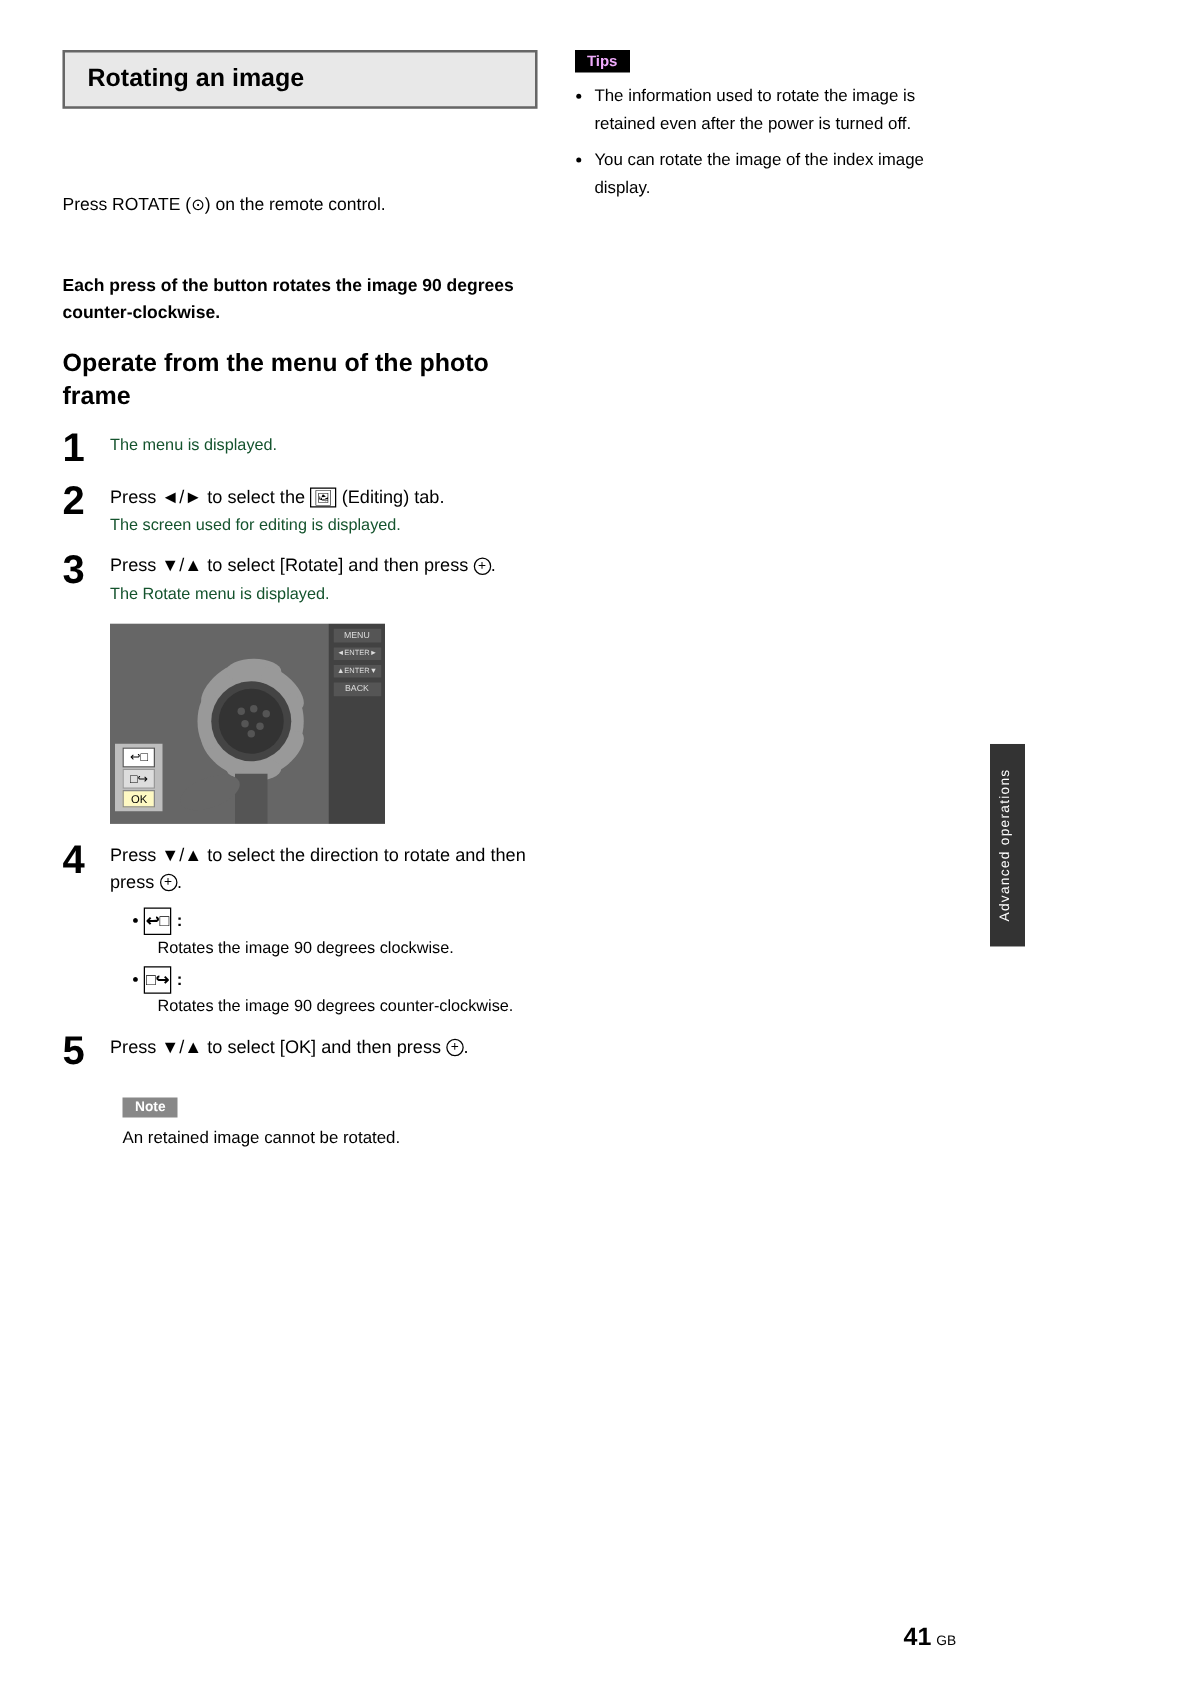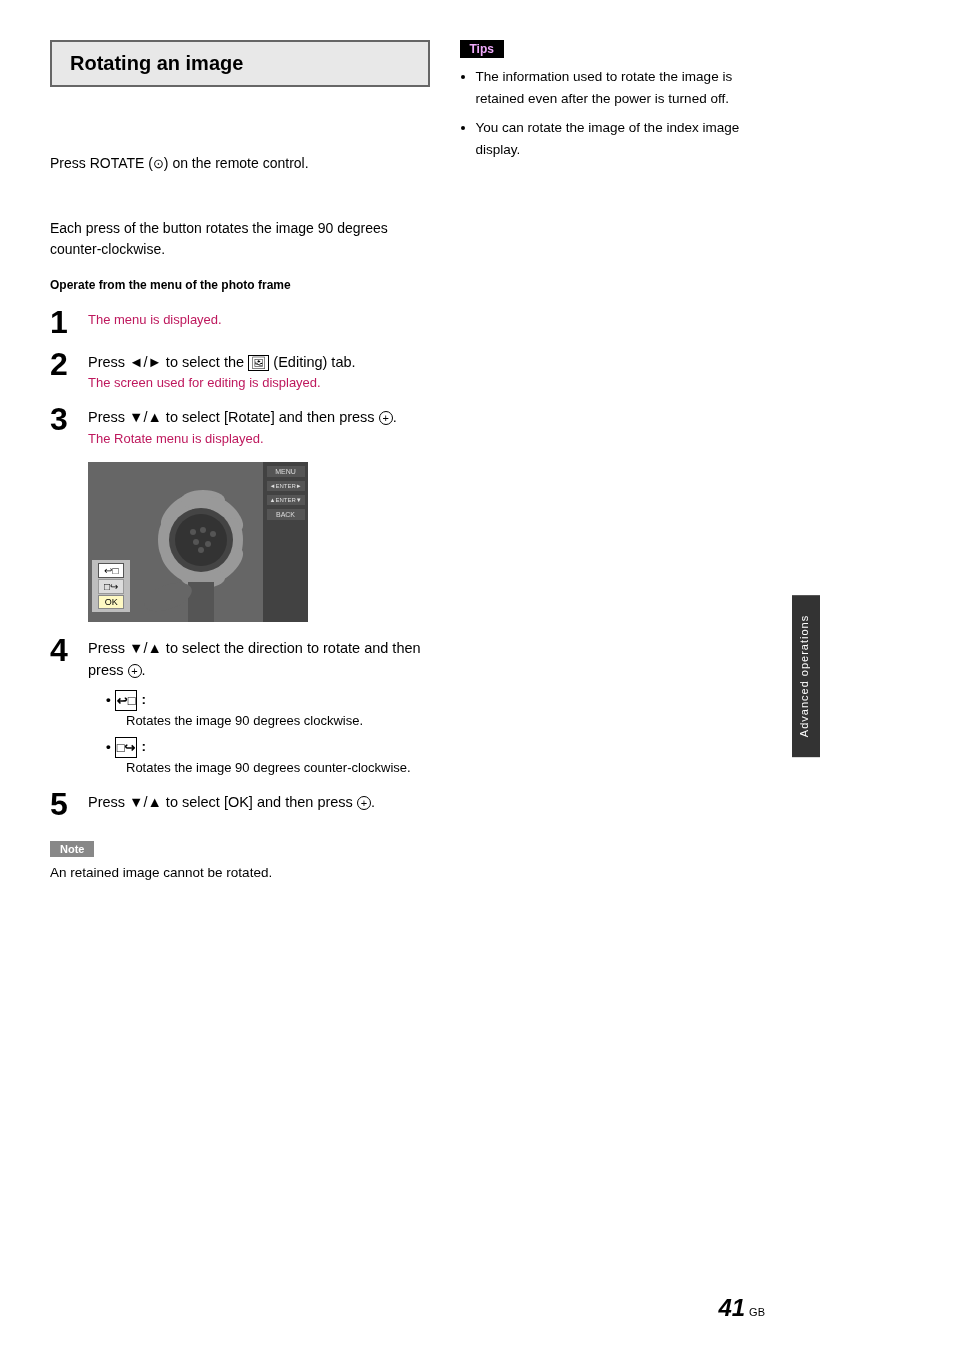--- a/index.html
+++ b/index.html
@@ -39,21 +39,21 @@
       width: 100%;
       margin-bottom: 22px;
     }
     .intro-text {
       font-size: 14px;
       margin-bottom: 6px;
       line-height: 1.5;
       margin-top: 44px;
     }
     .subsection-heading {
-      font-size: 12px;
+      font-size: 20px;
       font-weight: bold;
       margin-bottom: 16px;
       margin-top: 18px;
       line-height: 1.3;
     }
     .step-row {
       display: flex;
       align-items: flex-start;
       margin-bottom: 14px;
     }
@@ -68,21 +68,21 @@
       flex: 1;
       font-size: 14px;
       line-height: 1.5;
     }
     .step-content .step-main {
       font-size: 14.5px;
       font-weight: normal;
     }
     .step-content .step-sub {
       font-size: 13px;
-      color: #be185d;
+      color: #14532d;
     }
     .image-container {
       margin: 10px 0 16px 38px;
       width: 220px;
       height: 160px;
       background: #555;
       position: relative;
       overflow: hidden;
     }
     .image-container .menu-overlay {
@@ -169,20 +169,21 @@
       margin-left: 16px;
       font-size: 13.5px;
       line-height: 1.6;
     }
     .tips-list li {
       margin-bottom: 8px;
     }
     
     .note-box {
       margin-top: 20px;
+      margin-left: 48px;
     }
     .note-label {
       background: #888;
       color: #fff;
       font-size: 11px;
       font-weight: bold;
       padding: 2px 10px;
       display: inline-block;
       margin-bottom: 6px;
     }
@@ -210,23 +211,22 @@
     .page-number-area {
       position: absolute;
       bottom: 30px;
       right: 55px;
       font-size: 13px;
       display: flex;
       align-items: baseline;
       gap: 4px;
     }
     .page-number-big {
-      font-size: 24px;
-      font-weight: bold;
-      font-style: italic;
+      font-size: 20px;
+      font-weight: bold;
     }
     .page-number-small {
       font-size: 11px;
     }
     
     .sunflower-svg {
       width: 100%;
       height: 100%;
     }
     .circle-icon {
@@ -251,21 +251,21 @@
     <div class="left-col">
       
       <div class="section-title-box">
         <span>Rotating an image</span>
       </div>
 
       
       <p class="intro-text">
         <span>Press ROTATE (</span><span style="font-size:13px;">⊙</span><span>) on the remote control.</span>
       </p>
-      <p class="intro-text" style="margin-bottom:18px;">Each press of the button rotates the image 90 degrees counter-clockwise.</p>
+      <p class="intro-text" style="margin-bottom:18px;font-weight:bold;">Each press of the button rotates the image 90 degrees counter-clockwise.</p>
 
       
       <h2 class="subsection-heading">
         <span>Operate from the menu of the photo frame</span>
       </h2>
 
       
       <div class="step-row">
         <div class="step-number">1</div>
         <div class="step-content">

